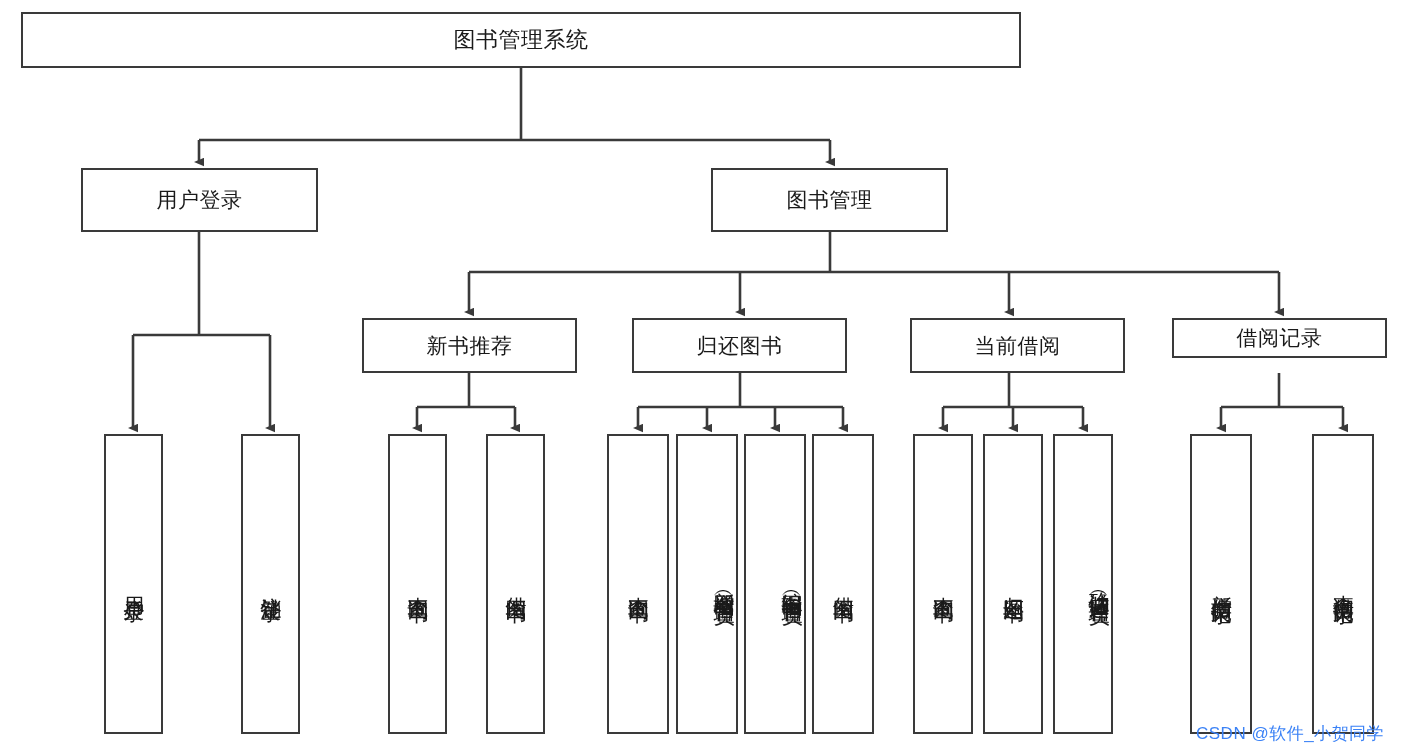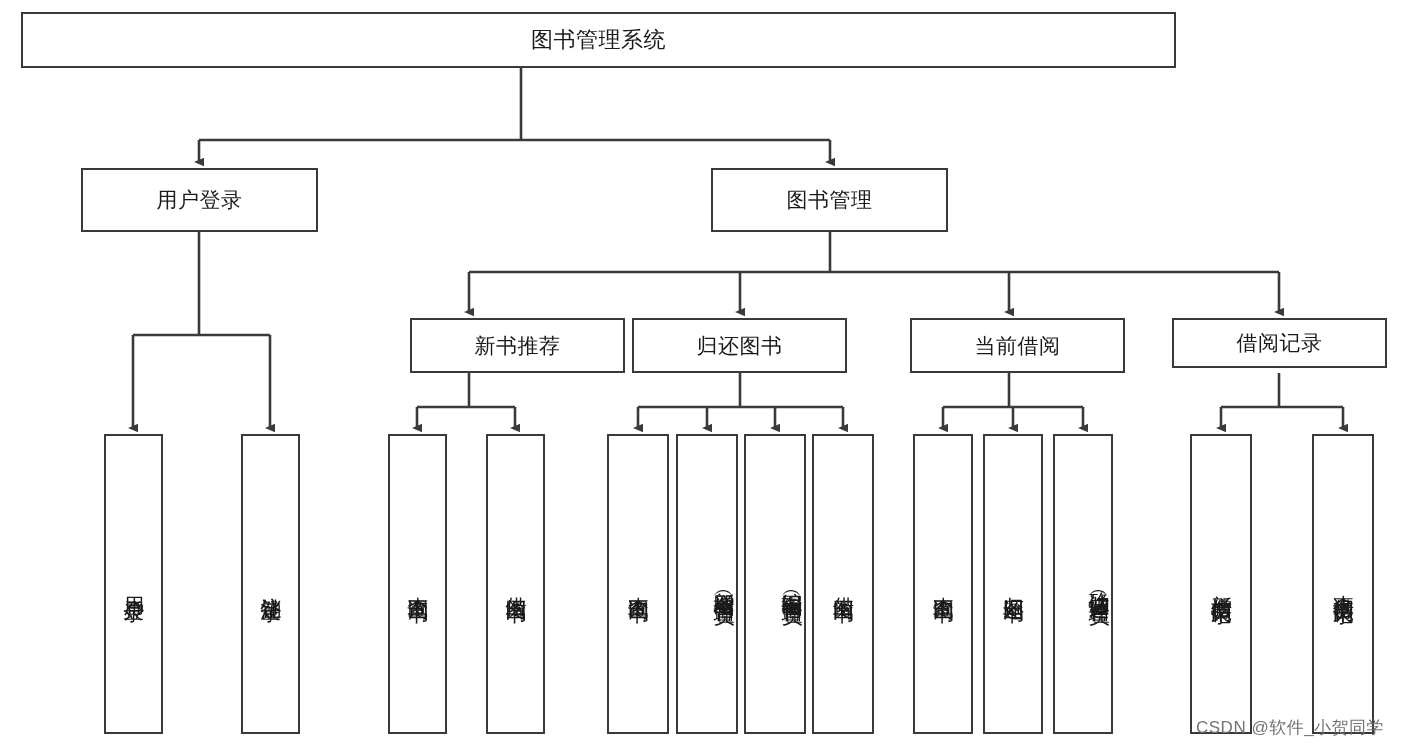--- a/index.html
+++ b/index.html
@@ -54,23 +54,24 @@
     font-size: 21px;
     line-height: 1.18;
     letter-spacing: 2px;
   }
   .node.leaf.center-text {
     align-items: center;
   }
   .watermark {
     position: absolute;
     font-size: 17px;
-    color: #737373;
+    color: #3b82f6;
     white-space: nowrap;
     letter-spacing: 0.5px;
+    margin-top: 6px;
   }
 </style>
 </head>
 <body>
 
 <div id="diagram-canvas">
 
   <svg id="edge-layer" viewBox="0 0 1405 747" width="1405" height="747" xmlns="http://www.w3.org/2000/svg">
     <defs>
       <marker id="arrow" markerWidth="10" markerHeight="10" refX="4.2" refY="5" orient="auto" markerUnits="userSpaceOnUse">
@@ -114,33 +115,33 @@
       <path d="M1013,407 L1013,428" marker-end="url(#arrow)"></path>
       <path d="M1083,407 L1083,428" marker-end="url(#arrow)"></path>
 
       <path d="M1279,373 L1279,407"></path>
       <path d="M1221,407 L1343,407"></path>
       <path d="M1221,407 L1221,428" marker-end="url(#arrow)"></path>
       <path d="M1343,407 L1343,428" marker-end="url(#arrow)"></path>
     </g>
   </svg>
 
-  <div class="node root" style="left:21px; top:12px; width:1155px; height:56px;">图书管理系统</div>
+  <div class="node root" style="left:21px; top:12px; width:1000px; height:56px;">图书管理系统</div>
 
   <div class="node branch" style="left:81px; top:168px; width:237px; height:64px;">用户登录</div>
 
   <div class="node branch" style="left:711px; top:168px; width:237px; height:64px;">图书管理</div>
 
-  <div class="node branch" style="left:362px; top:318px; width:215px; height:55px;margin-left:48px;">新书推荐</div>
+  <div class="node branch" style="left:362px; top:318px; width:215px; height:55px;">新书推荐</div>
 
   <div class="node branch" style="left:632px; top:318px; width:215px; height:55px;">归还图书</div>
 
   <div class="node branch" style="left:902px; top:318px; width:215px; height:55px;margin-left:8px;">当前借阅</div>
 
-  <div class="node branch" style="left:1172px; top:318px; width:215px; height:50px;">借阅记录</div>
+  <div class="node branch" style="left:1172px; top:318px; width:215px; height:40px;">借阅记录</div>
 
   <div class="node leaf center-text" style="left:104px; top:434px; width:59px; height:300px;">用户登录</div>
 
   <div class="node leaf center-text" style="left:241px; top:434px; width:59px; height:300px;">注销登录</div>
 
   <div class="node leaf center-text" style="left:388px; top:434px; width:59px; height:300px;">查询图书</div>
 
   <div class="node leaf center-text" style="left:486px; top:434px; width:59px; height:300px;">借阅图书</div>
 
   <div class="node leaf center-text" style="left:607px; top:434px; width:62px; height:300px;">查询图书</div>

